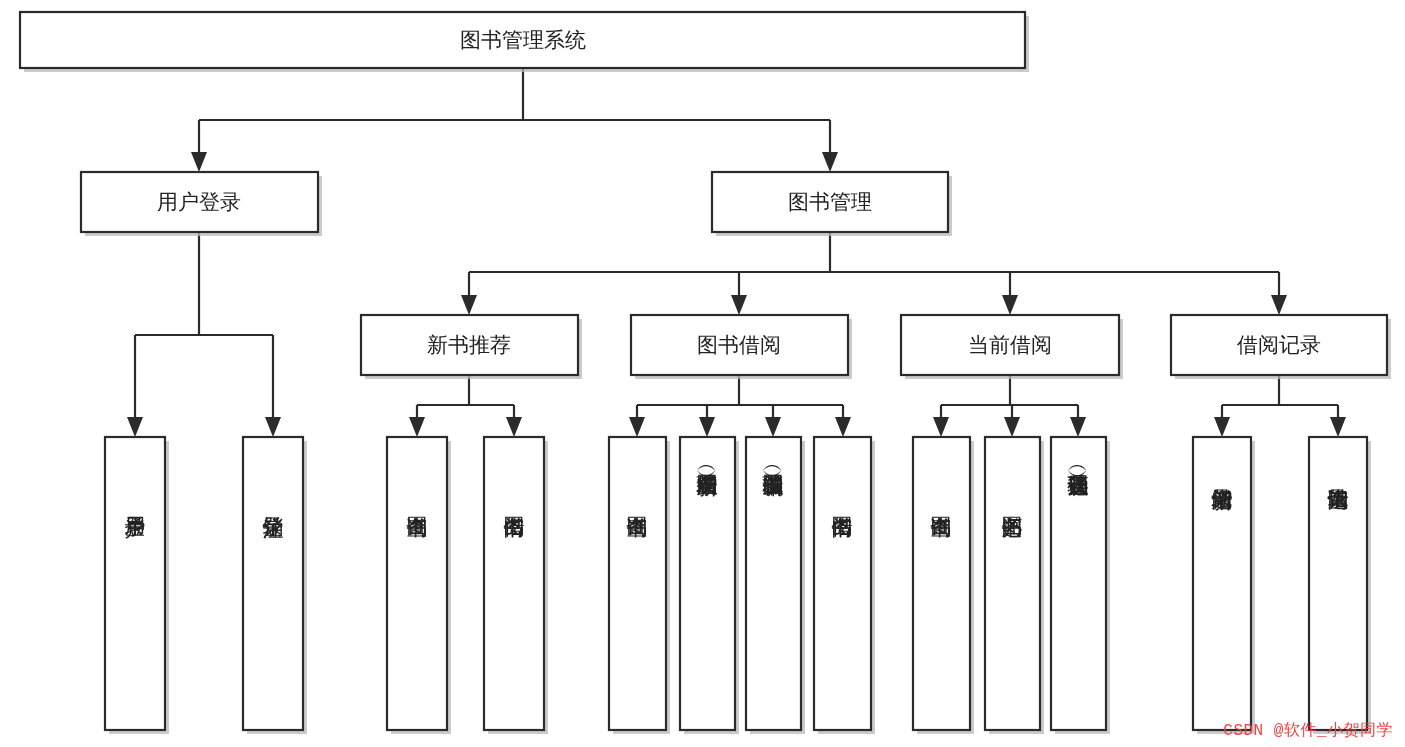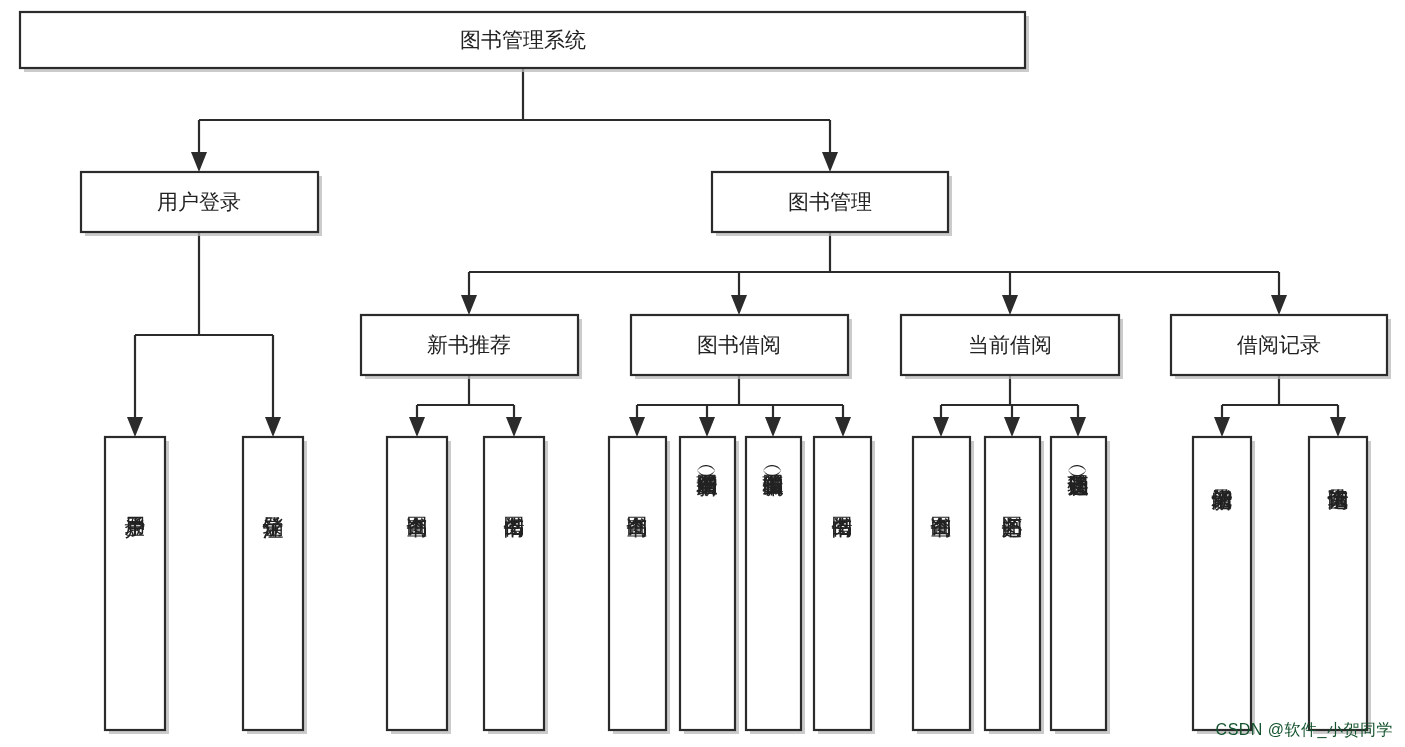--- a/index.html
+++ b/index.html
@@ -50,23 +50,23 @@
   .leaf-label {
     fill: #222222;
     font-family: "DejaVu Sans", "Liberation Sans", sans-serif;
     font-size: 21px;
     text-anchor: middle;
   }
   .watermark {
     position: absolute;
     right: 12px;
     bottom: 6px;
-    font-family: Liberation Sans, sans-serif;
+    font-family: Liberation Mono, monospace;
     font-size: 16px;
-    color: #14532d;
+    color: #ef4444;
     white-space: nowrap;
     letter-spacing: 0.5px;
   }
 </style>
 </head>
 <body>
 
 <svg id="diagram" viewBox="0 0 1405 747" xmlns="http://www.w3.org/2000/svg">
 
   <defs>

